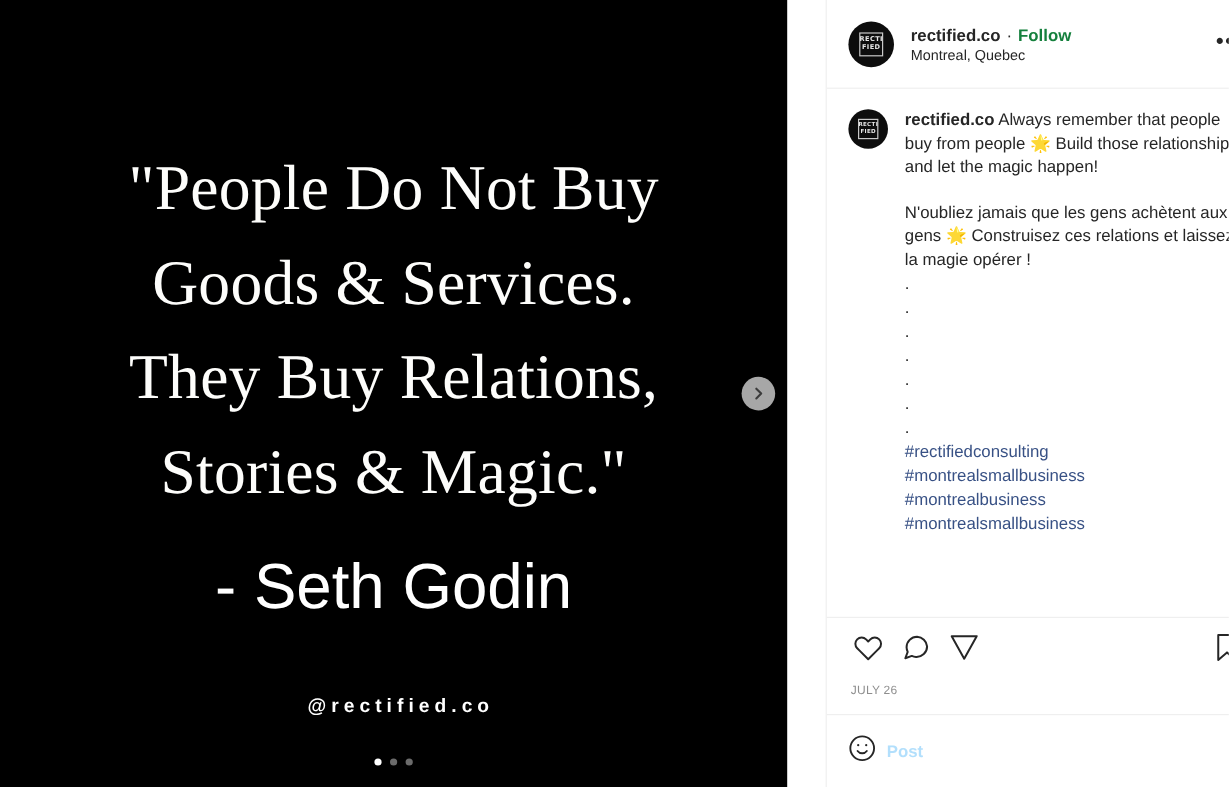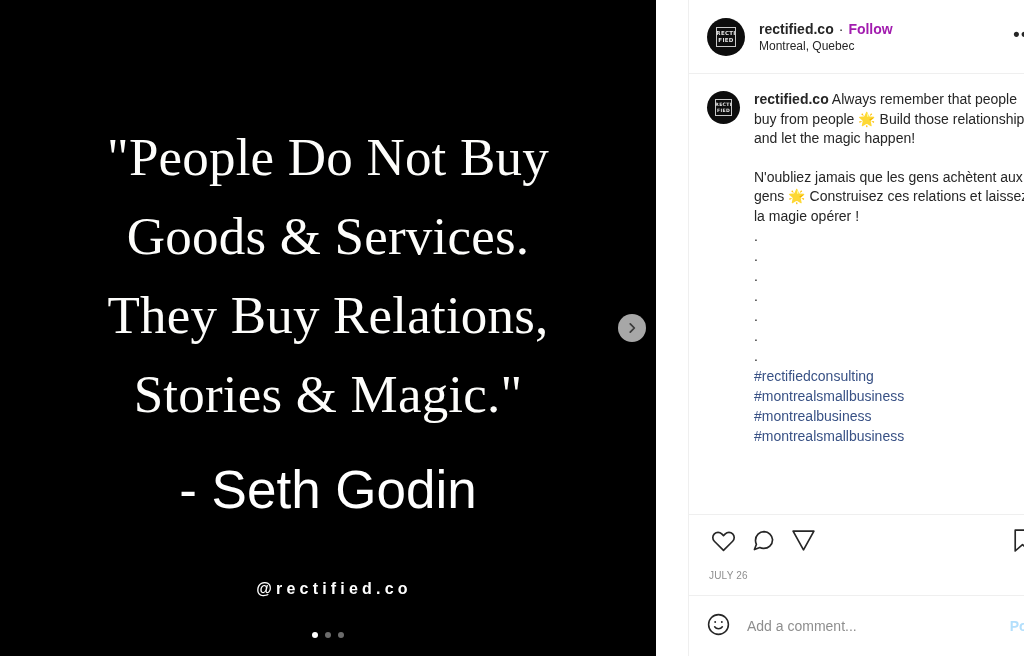--- a/index.html
+++ b/index.html
@@ -113,21 +113,21 @@
     letter-spacing: 0.3px;
     font-family: "DejaVu Sans", sans-serif;
   }
   #header-text { margin-left: 14px; flex: 1; min-width: 0; }
   #header-line1 { display: flex; align-items: baseline; }
   .username {
     font-size: 14px; font-weight: bold; color: #262626;
   }
   .dot-sep { color: #262626; font-size: 14px; margin: 0 5px; }
   .follow-link {
-    font-size: 14px; font-weight: bold; color: #a21caf;
+    font-size: 14px; font-weight: bold; color: #15803d;
   }
   #location {
     font-size: 12px; color: #262626; margin-top: 2px;
   }
   #more-options {
     width: 34px; height: 34px;
     display: flex; align-items: center; justify-content: center;
     color: #262626; font-size: 18px; font-weight: bold;
     letter-spacing: 1.5px; line-height: 0;
     padding-bottom: 6px;
@@ -332,18 +332,17 @@
       <div id="emoji-btn">
         <span>
           <svg width="25" height="25" viewBox="0 0 24 24" fill="none" stroke="#262626" stroke-width="1.5" stroke-linecap="round" stroke-linejoin="round">
             <circle cx="12" cy="12" r="9.5"></circle>
             <path d="M8.3 14.2a4.6 4.6 0 0 0 7.4 0"></path>
             <circle cx="8.8" cy="9.6" r="0.9" fill="#262626" stroke="none"></circle>
             <circle cx="15.2" cy="9.6" r="0.9" fill="#262626" stroke="none"></circle>
           </svg>
         </span>
       </div>
-      <input id="comment-input" type="text" placeholder="Add a comment..." style="">
       <div id="post-btn">Post</div>
     </div>
 
   </div>
 </div>
 
 </body></html>

